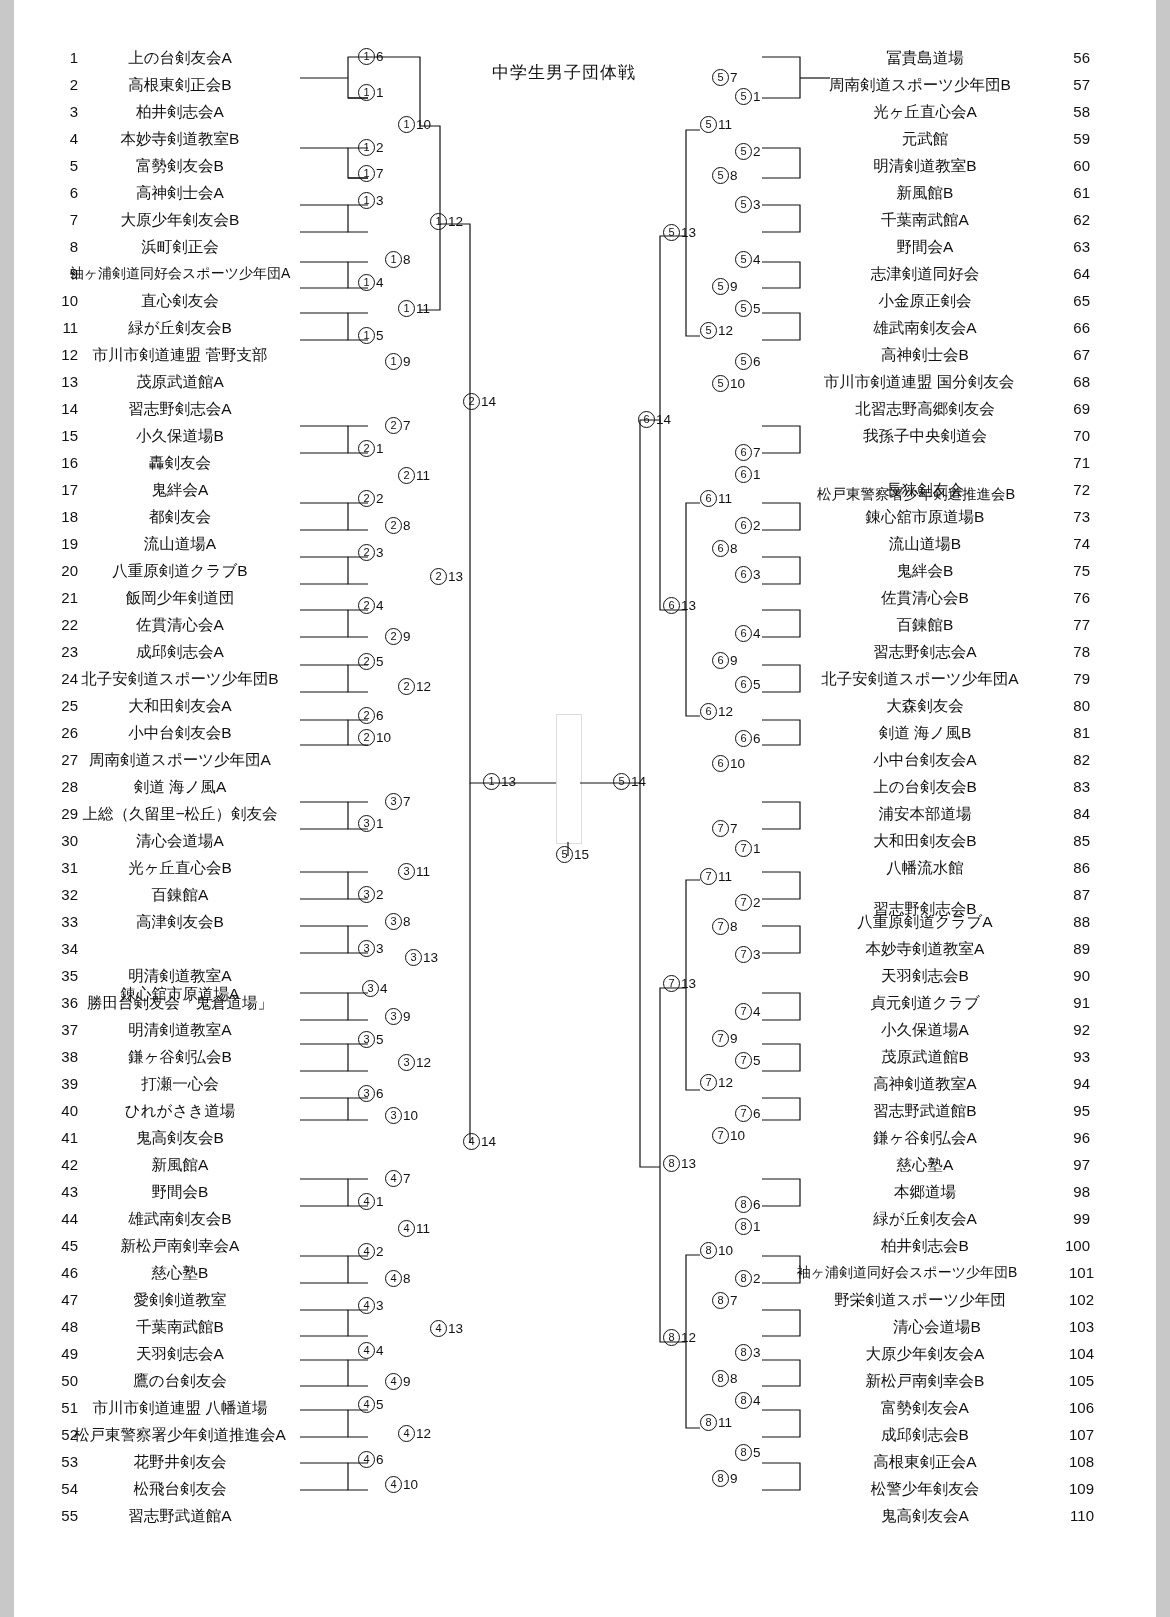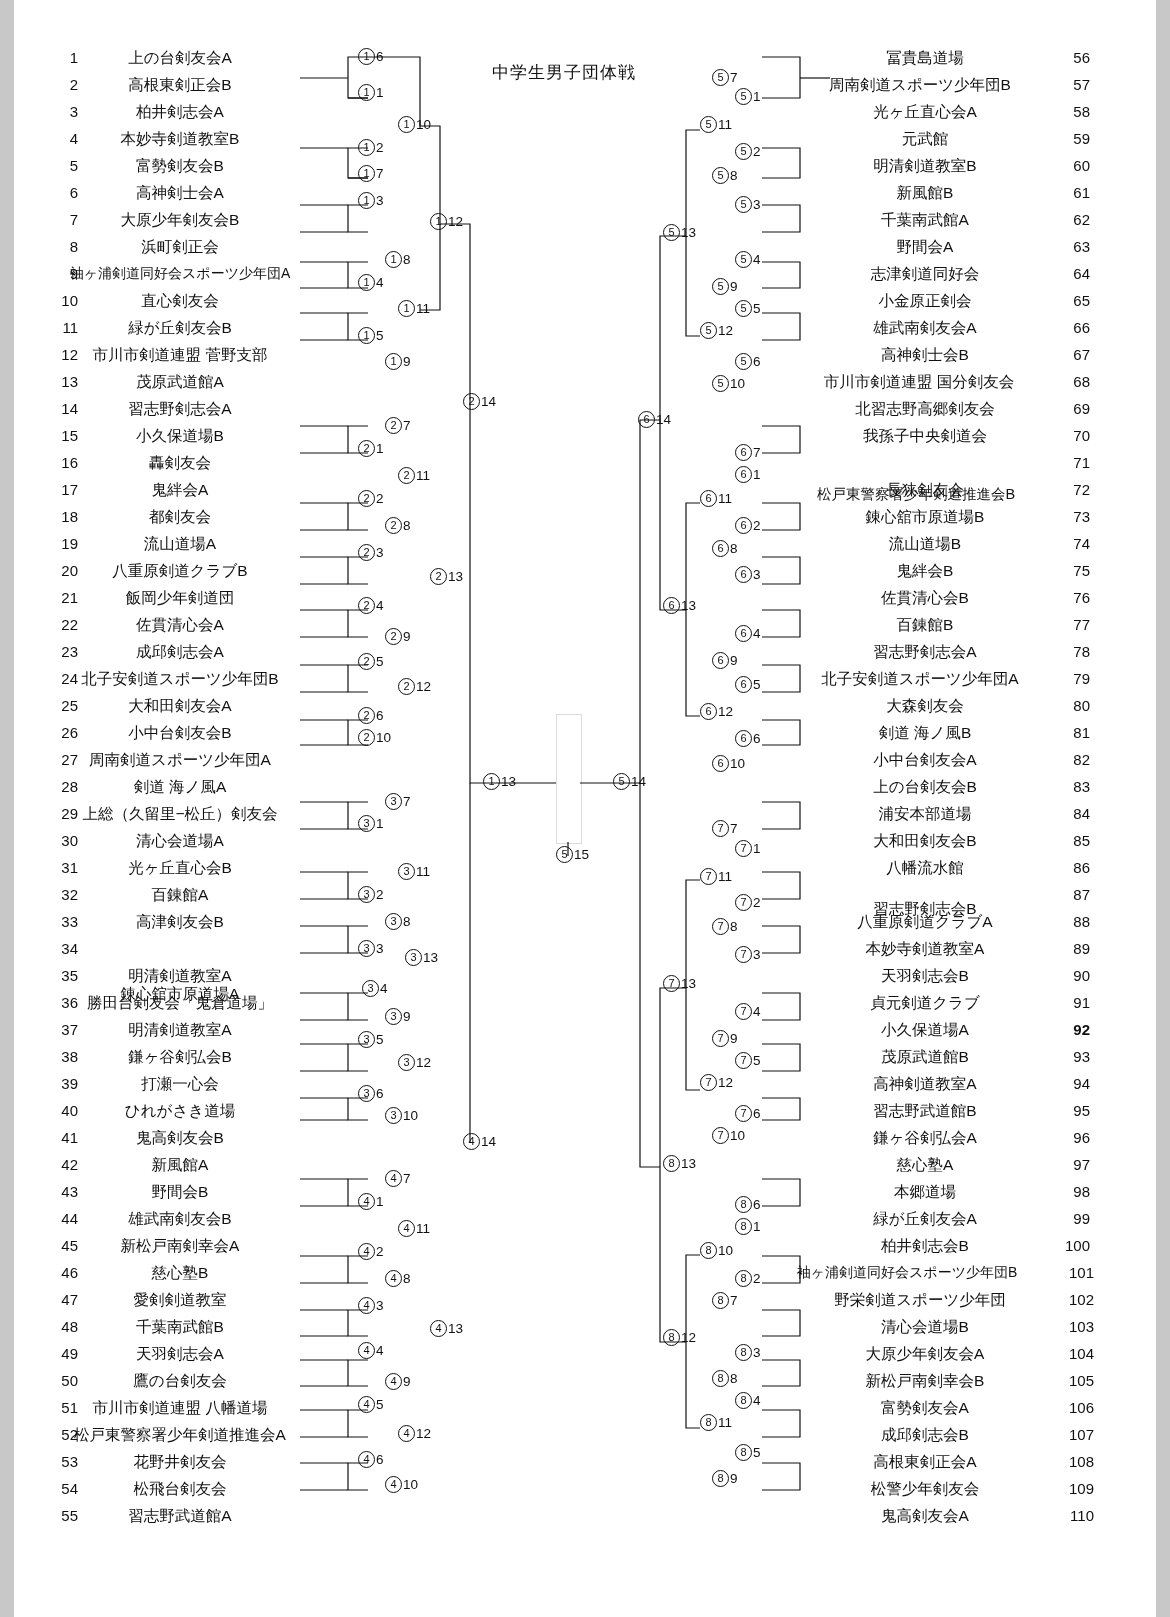--- a/index.html
+++ b/index.html
@@ -395,42 +395,42 @@
     <div class="num" style="left:1056px;top:881px;">87</div>
     <div class="nameR" style="left:800px;top:908px;width:250px;">八重原剣道クラブA</div>
     <div class="num" style="left:1056px;top:908px;">88</div>
     <div class="nameR" style="left:800px;top:935px;width:250px;">本妙寺剣道教室A</div>
     <div class="num" style="left:1056px;top:935px;">89</div>
     <div class="nameR" style="left:800px;top:962px;width:250px;">天羽剣志会B</div>
     <div class="num" style="left:1056px;top:962px;">90</div>
     <div class="nameR" style="left:800px;top:989px;width:250px;">貞元剣道クラブ</div>
     <div class="num" style="left:1056px;top:989px;">91</div>
     <div class="nameR" style="left:800px;top:1016px;width:250px;">小久保道場A</div>
-    <div class="num" style="left:1056px;top:1016px;font-weight:bold;">92</div>
+    <div class="num" style="left:1056px;top:1016px;">92</div>
     <div class="nameR" style="left:800px;top:1043px;width:250px;">茂原武道館B</div>
     <div class="num" style="left:1056px;top:1043px;">93</div>
     <div class="nameR" style="left:800px;top:1070px;width:250px;">高神剣道教室A</div>
     <div class="num" style="left:1056px;top:1070px;">94</div>
     <div class="nameR" style="left:800px;top:1097px;width:250px;">習志野武道館B</div>
     <div class="num" style="left:1056px;top:1097px;">95</div>
     <div class="nameR" style="left:800px;top:1124px;width:250px;">鎌ヶ谷剣弘会A</div>
     <div class="num" style="left:1056px;top:1124px;">96</div>
     <div class="nameR" style="left:800px;top:1151px;width:250px;">慈心塾A</div>
     <div class="num" style="left:1056px;top:1151px;">97</div>
     <div class="nameR" style="left:800px;top:1178px;width:250px;">本郷道場</div>
     <div class="num" style="left:1056px;top:1178px;">98</div>
     <div class="nameR" style="left:800px;top:1205px;width:250px;">緑が丘剣友会A</div>
     <div class="num" style="left:1056px;top:1205px;">99</div>
     <div class="nameR" style="left:800px;top:1232px;width:250px;">柏井剣志会B</div>
     <div class="num" style="left:1056px;top:1232px;">100</div>
     <div class="nameR" style="left:764px;top:1259px;width:286px;font-size:14px;">袖ヶ浦剣道同好会スポーツ少年団B</div>
     <div class="num" style="left:1050px;top:1259px;width:44px;">101</div>
     <div class="nameR" style="left:790px;top:1286px;width:260px;">野栄剣道スポーツ少年団</div>
     <div class="num" style="left:1050px;top:1286px;width:44px;">102</div>
-    <div class="nameR" style="left:800px;top:1313px;width:250px;">清心会道場B</div>
+    <div class="nameR" style="left:800px;top:1313px;width:250px;padding-left:12px;">清心会道場B</div>
     <div class="num" style="left:1050px;top:1313px;width:44px;">103</div>
     <div class="nameR" style="left:800px;top:1340px;width:250px;">大原少年剣友会A</div>
     <div class="num" style="left:1050px;top:1340px;width:44px;">104</div>
     <div class="nameR" style="left:800px;top:1367px;width:250px;">新松戸南剣幸会B</div>
     <div class="num" style="left:1050px;top:1367px;width:44px;">105</div>
     <div class="nameR" style="left:800px;top:1394px;width:250px;">富勢剣友会A</div>
     <div class="num" style="left:1050px;top:1394px;width:44px;">106</div>
     <div class="nameR" style="left:800px;top:1421px;width:250px;">成邱剣志会B</div>
     <div class="num" style="left:1050px;top:1421px;width:44px;">107</div>
     <div class="nameR" style="left:800px;top:1448px;width:250px;">高根東剣正会A</div>

